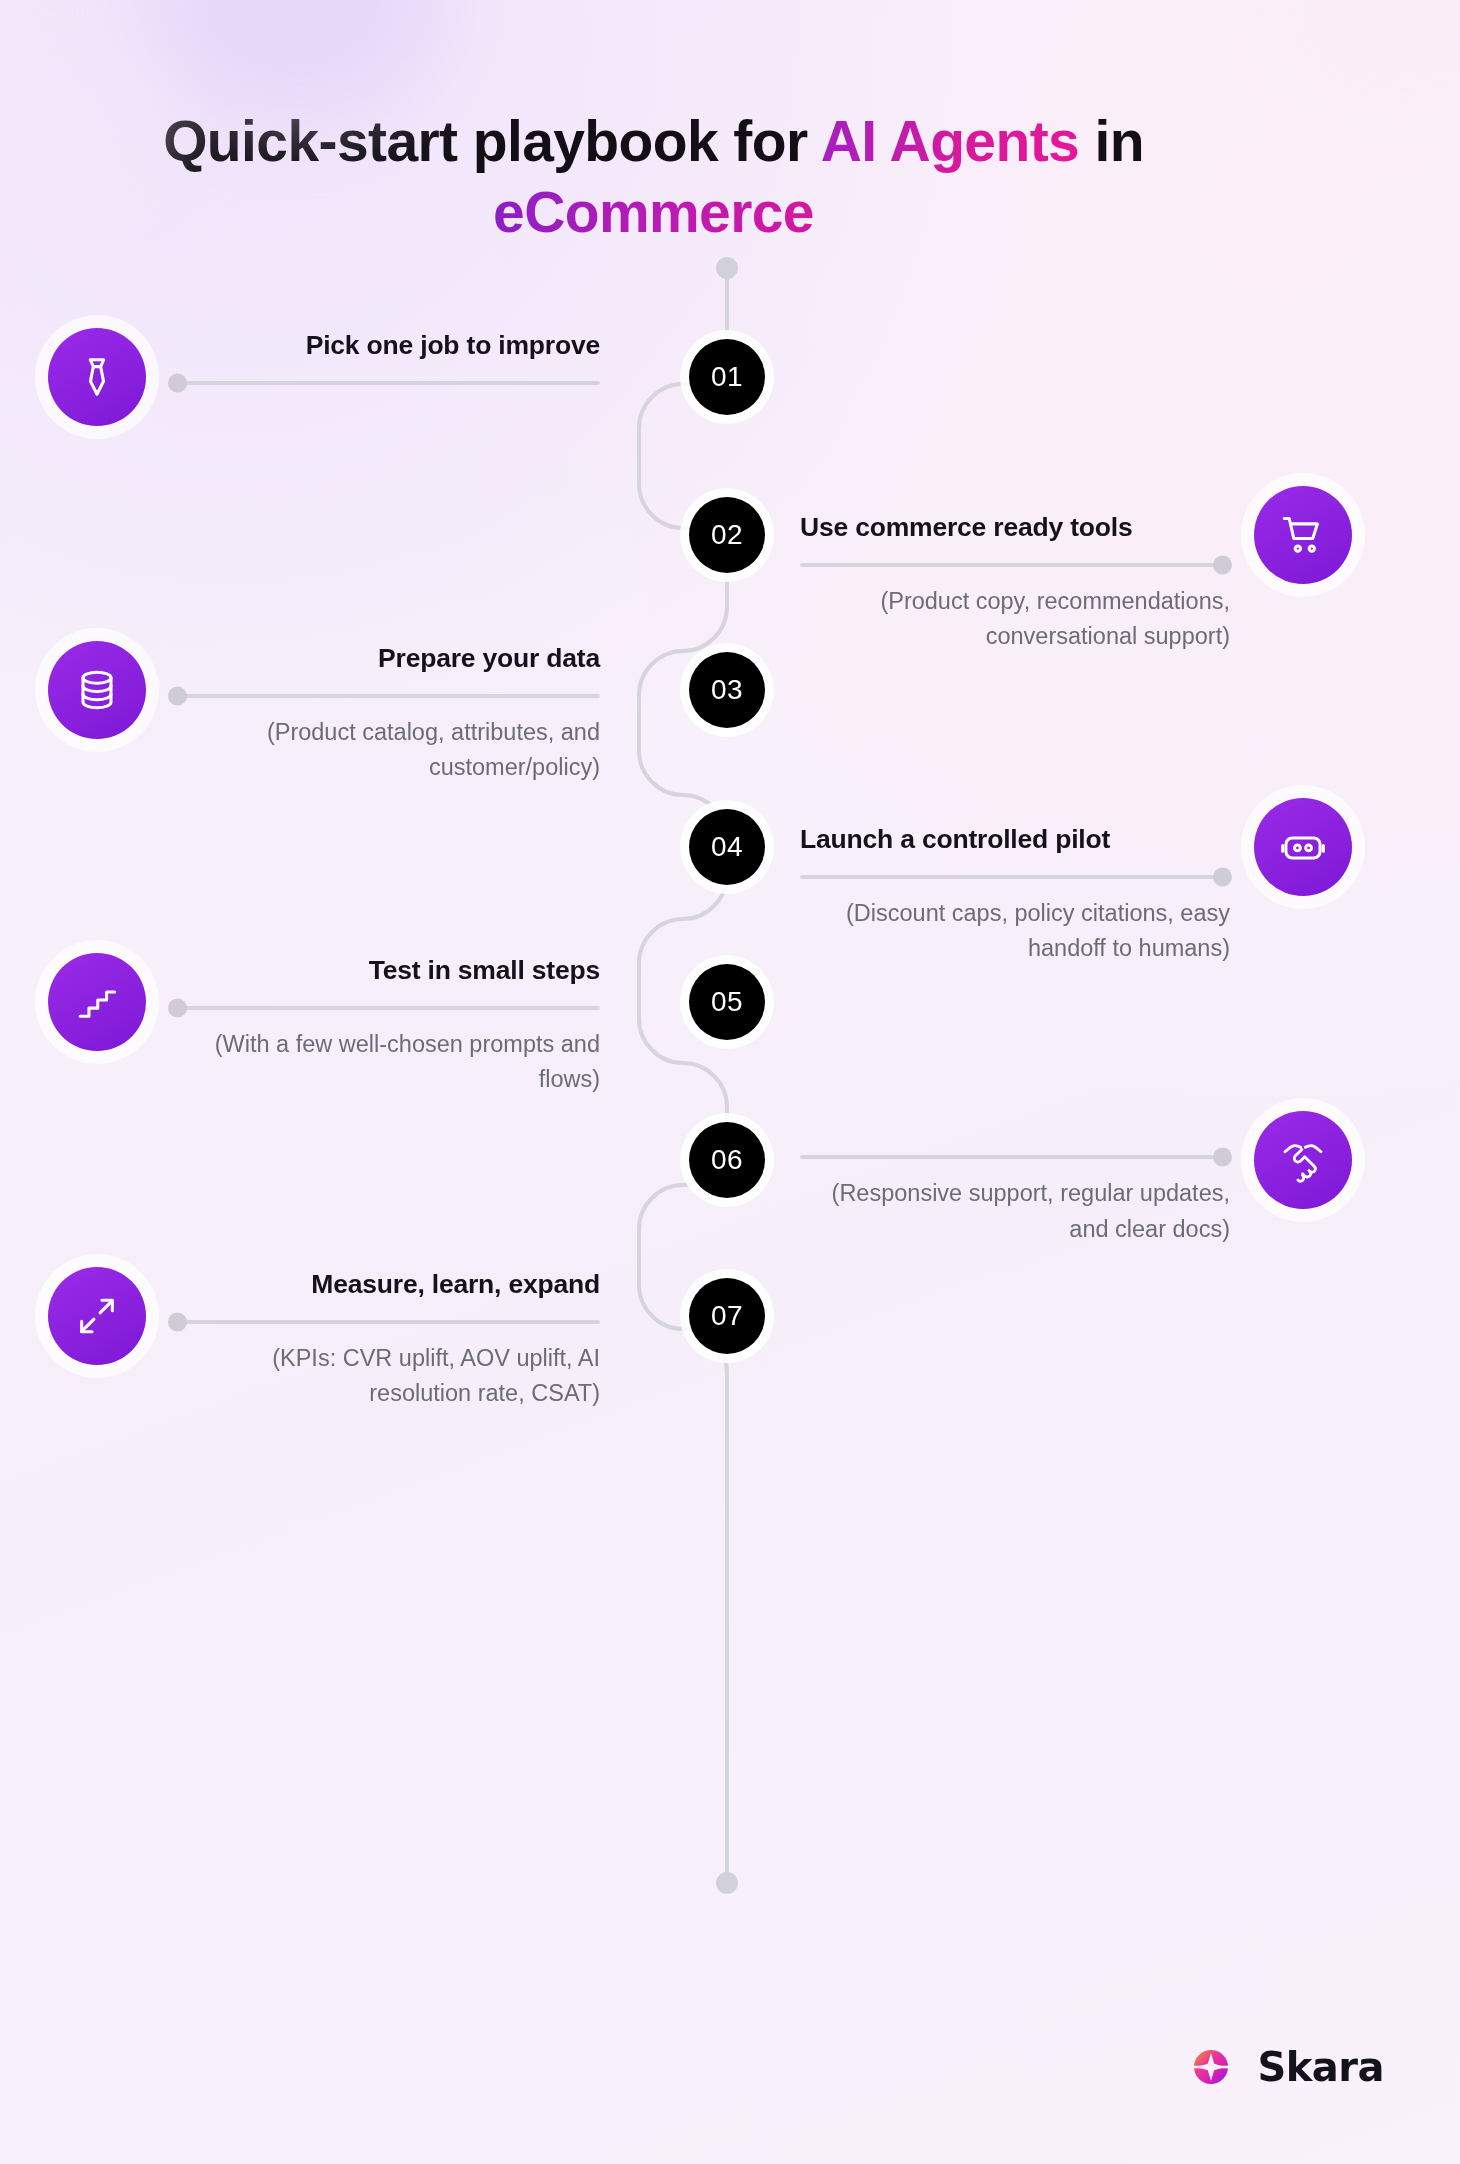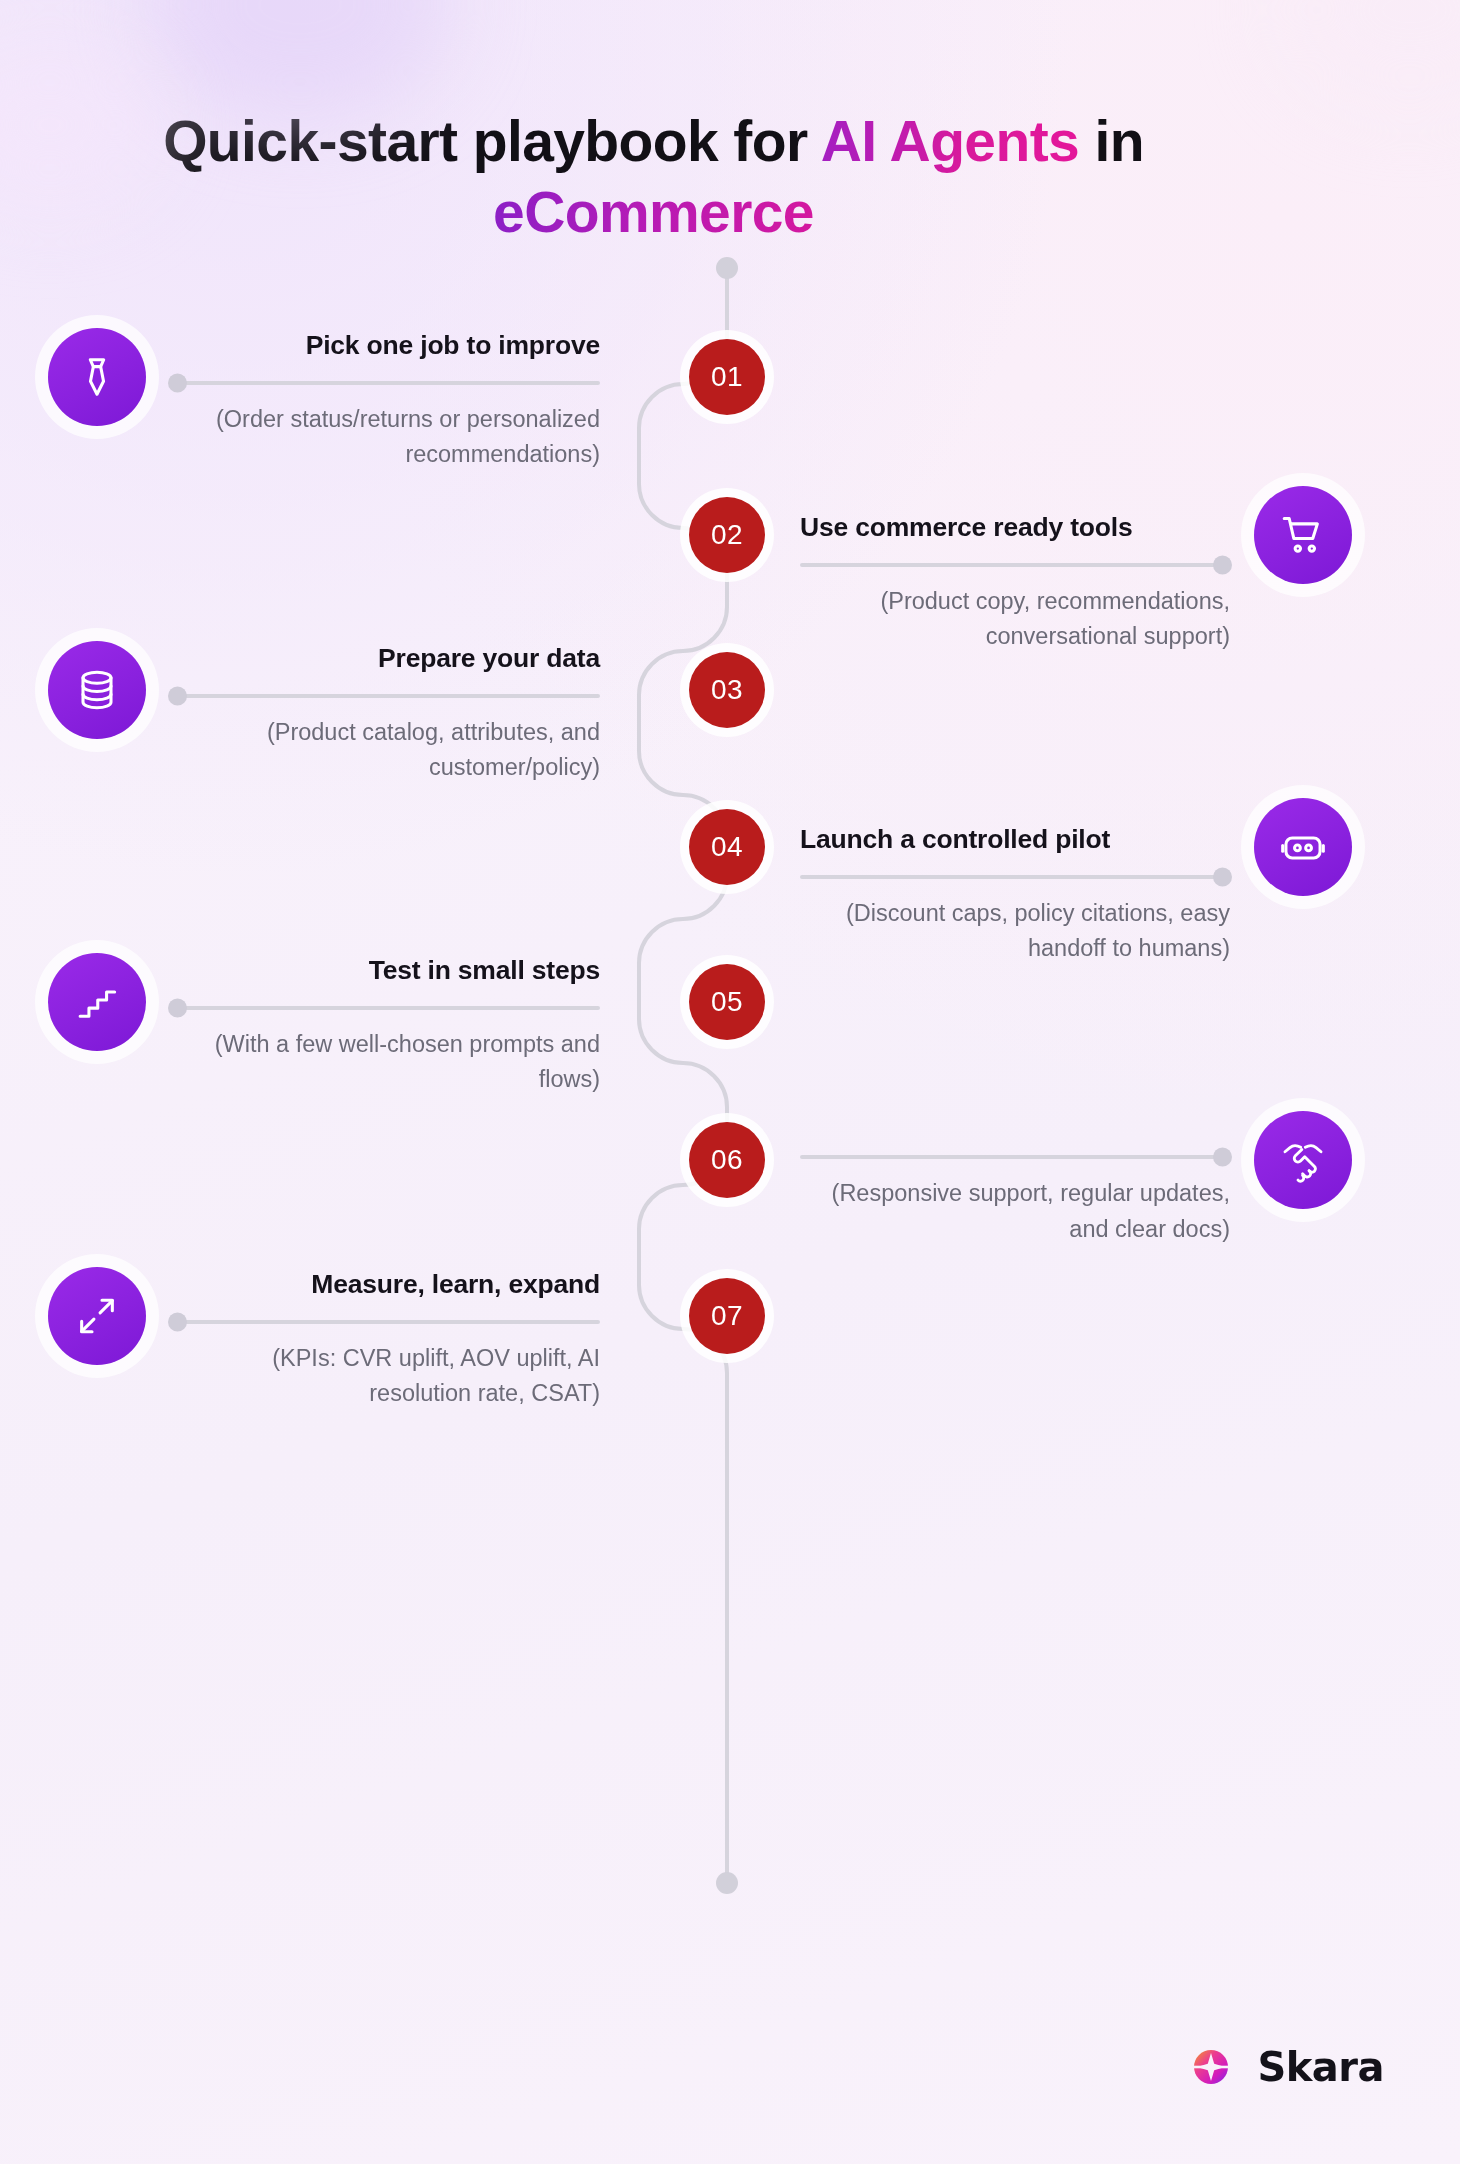--- a/index.html
+++ b/index.html
@@ -44,21 +44,21 @@
     background:#d2d0da;left:727px;transform:translateX(-50%);
   }
   .endcap.top{top:0px;}
   .endcap.bot{top:1615px;}
 
   
   .row{position:absolute;left:0;width:1460px;height:auto;}
   .badge{
     position:absolute;left:727px;transform:translateX(-50%);
     width:76px;height:76px;border-radius:50%;
-    background:#b91c1c;
+    background:#000000;
     display:flex;align-items:center;justify-content:center;
     color:#ffffff;font-size:28px;font-weight:500;letter-spacing:.5px;
     box-shadow:0 0 0 9px rgba(255,255,255,.85);
     z-index:4;
   }
   .icon-bubble{
     position:absolute;width:98px;height:98px;border-radius:50%;
     background:linear-gradient(150deg,#9a2ae8 0%,#8a21de 55%,#7d18d6 100%);
     display:flex;align-items:center;justify-content:center;
     box-shadow:0 0 0 13px rgba(255,255,255,.72);
@@ -152,21 +152,20 @@
       <svg viewBox="0 0 24 24" fill="none" stroke="#ffffff" stroke-width="1.6" stroke-linecap="round" stroke-linejoin="round">
         <path d="M8.5 3h7l-1.6 3.6h-3.8z"></path>
         <path d="M10.1 6.6 8.6 14.2 12 21l3.4-6.8-1.5-7.6"></path>
       </svg>
     </div>
     <div class="block left" style="left:170px;top:72px;">
       <div class="blk-title">Pick one job to improve</div>
       <div class="rule">
           <span class="knob"></span>
         </div>
-      <div class="blk-desc">(Order status/returns or personalized recommendations)</div>
     </div>
   </div>
 
   <div class="row" style="top:0;">
     <div class="badge" style="top:240px;">
       <span>02</span>
     </div>
     <div class="icon-bubble" style="left:1254px;top:229px;">
       <svg viewBox="0 0 24 24" fill="none" stroke="#ffffff" stroke-width="1.6" stroke-linecap="round" stroke-linejoin="round">
         <path d="M2.2 3.4h2.6l2.4 10.4h9.9l2.4-7.6H6.1"></path>

